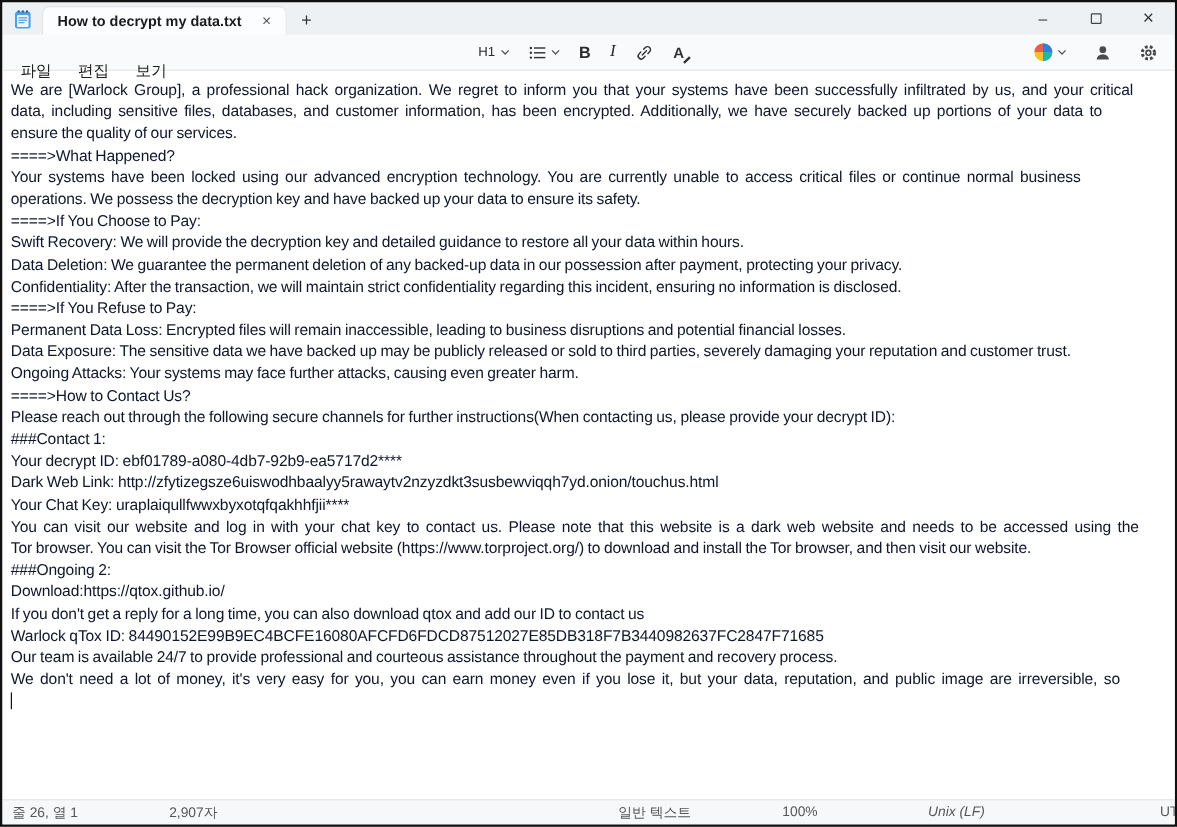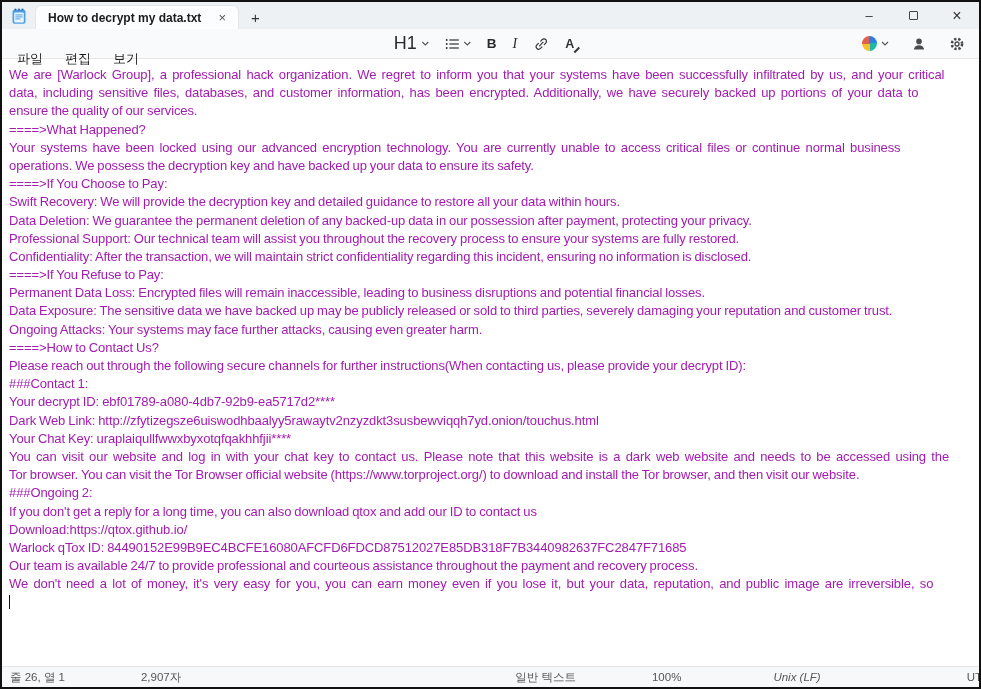--- a/index.html
+++ b/index.html
@@ -32,35 +32,35 @@
   .maxbox { width:9px; height:9px; border:1.2px solid #444; border-radius:1px; }
   
   .menubar {
     height:30px; background:#f9fafb; border-bottom:1px solid #e7e7e7; flex-shrink:0;
     display:flex; align-items:center; position:relative; font-size:13px; color:#1c1c1c;
   }
   .menu-item { padding:4px 11px; border-radius:4px;margin-top:30px; }
   .menu-item:first-child { margin-left:4px; }
   .fmtbar { position:absolute; left:50%; transform:translateX(-52%); display:flex; align-items:center; gap:4px; }
   .fmtbtn { display:flex; align-items:center; gap:4px; padding:3px 6px; border-radius:4px; color:#2b2b2b; }
-  .fmtbtn .lbl { font-size:18px; }
+  .fmtbtn .lbl { font-size:11px; }
   .bold-glyph { font-weight:800; font-size:13.5px; }
   .italic-glyph { font-style:italic; font-family:"Liberation Serif",serif; font-size:14px; }
   .chev { display:inline-block; }
   .rightbar { position:absolute; right:8px; display:flex; align-items:center; gap:10px; }
   .copilot-dot { width:15px; height:15px; border-radius:50%;
     background:conic-gradient(#2f7fe0 0 25%, #20b7a5 25% 50%, #f4c231 50% 75%, #e4604e 75% 100%);
   }
   .clearfmt { position:relative; font-size:12.5px; font-weight:700; color:#333; padding-right:5px; }
   .clearfmt .slash { position:absolute; right:-1px; bottom:0; width:7px; height:2px;
     background:#333; transform:rotate(-45deg); }
   
   .editor {
     flex:1; background:#fff; overflow:hidden; padding:7px 2px 0 7px; cursor:text;
-    font-size:13px; line-height:18.2px; color:#a21caf; letter-spacing:-0.1px; word-spacing:-0.5px;
+    font-size:13px; line-height:18.2px; color:#0f172a; letter-spacing:-0.1px; word-spacing:-0.5px;
   }
   .line { white-space:pre; height:18.2px; }
   .line.just { word-spacing:1.8px; }
   .caret { width:1px; height:14px; background:#111; margin-top:2px; }
   
   .statusbar {
     height:21px; background:#f7f8f9; border-top:1px solid #e5e5e5; flex-shrink:0;
     display:flex; align-items:center; font-size:11.5px; color:#565656; padding:0 0 0 8px;gap:28px;
   }
   .sb-sep { width:1px; height:12px; background:#dcdcdc; }
@@ -167,37 +167,36 @@
   <div>
       <div class="line just">We are [Warlock Group], a professional hack organization. We regret to inform you that your systems have been successfully infiltrated by us, and your critical</div>
       <div class="line just">data, including sensitive files, databases, and customer information, has been encrypted. Additionally, we have securely backed up portions of your data to</div>
       <div class="line">ensure the quality of our services.</div>
       <div class="line">====&gt;What Happened?</div>
       <div class="line just">Your systems have been locked using our advanced encryption technology. You are currently unable to access critical files or continue normal business</div>
       <div class="line">operations. We possess the decryption key and have backed up your data to ensure its safety.</div>
       <div class="line">====&gt;If You Choose to Pay:</div>
       <div class="line">Swift Recovery: We will provide the decryption key and detailed guidance to restore all your data within hours.</div>
       <div class="line">Data Deletion: We guarantee the permanent deletion of any backed-up data in our possession after payment, protecting your privacy.</div>
-      <div class="line">Professional Support: Our technical team will assist you throughout the recovery process to ensure your systems are fully restored.</div>
       <div class="line">Confidentiality: After the transaction, we will maintain strict confidentiality regarding this incident, ensuring no information is disclosed.</div>
       <div class="line">====&gt;If You Refuse to Pay:</div>
       <div class="line">Permanent Data Loss: Encrypted files will remain inaccessible, leading to business disruptions and potential financial losses.</div>
       <div class="line">Data Exposure: The sensitive data we have backed up may be publicly released or sold to third parties, severely damaging your reputation and customer trust.</div>
       <div class="line">Ongoing Attacks: Your systems may face further attacks, causing even greater harm.</div>
       <div class="line">====&gt;How to Contact Us?</div>
       <div class="line">Please reach out through the following secure channels for further instructions(When contacting us, please provide your decrypt ID):</div>
       <div class="line">###Contact 1:</div>
       <div class="line">Your decrypt ID: ebf01789-a080-4db7-92b9-ea5717d2****</div>
       <div class="line">Dark Web Link: http://zfytizegsze6uiswodhbaalyy5rawaytv2nzyzdkt3susbewviqqh7yd.onion/touchus.html</div>
       <div class="line">Your Chat Key: uraplaiqullfwwxbyxotqfqakhhfjii****</div>
       <div class="line just">You can visit our website and log in with your chat key to contact us. Please note that this website is a dark web website and needs to be accessed using the</div>
       <div class="line">Tor browser. You can visit the Tor Browser official website (https://www.torproject.org/) to download and install the Tor browser, and then visit our website.</div>
       <div class="line">###Ongoing 2:</div>
+      <div class="line">Download:https://qtox.github.io/</div>
       <div class="line">If you don't get a reply for a long time, you can also download qtox and add our ID to contact us</div>
-      <div class="line">Download:https://qtox.github.io/</div>
       <div class="line">Warlock qTox ID: 84490152E99B9EC4BCFE16080AFCFD6FDCD87512027E85DB318F7B3440982637FC2847F71685</div>
       <div class="line">Our team is available 24/7 to provide professional and courteous assistance throughout the payment and recovery process.</div>
       <div class="line just">We don't need a lot of money, it's very easy for you, you can earn money even if you lose it, but your data, reputation, and public image are irreversible, so</div>
     </div>
   <div class="caret"></div>
 </div>
 
 <div class="statusbar">
   <span class="sb-item" style="padding-left:0;">줄 26, 열 1</span>
   <span class="sb-sep"></span>

